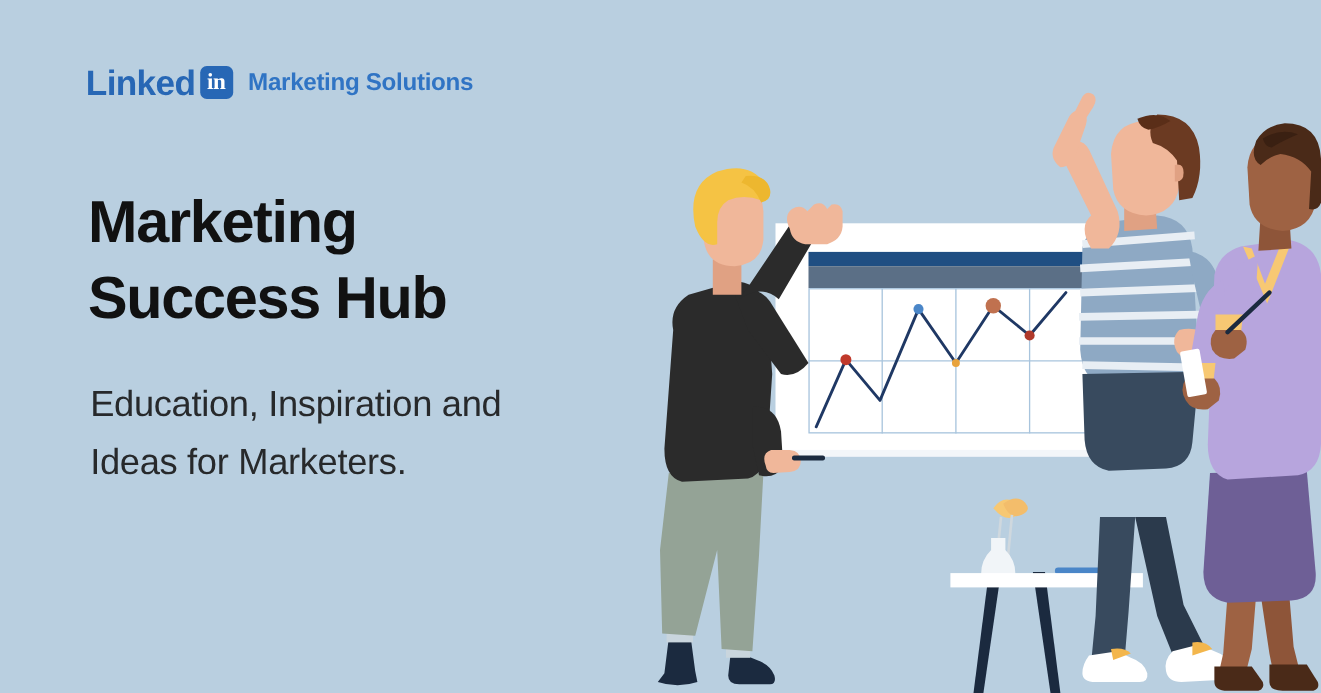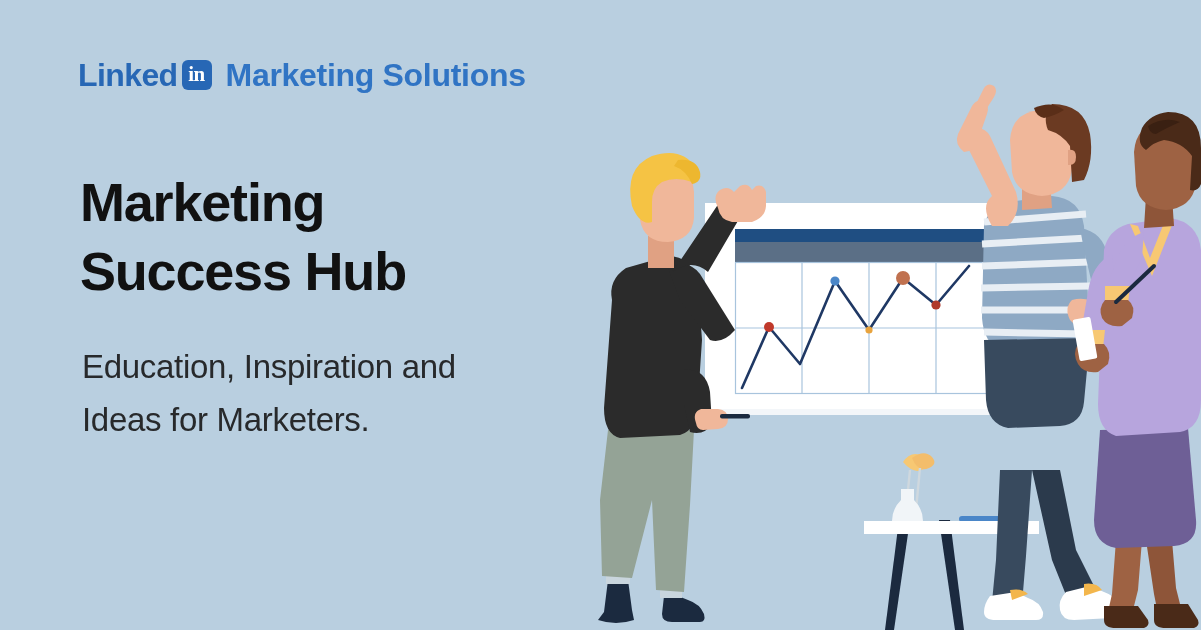--- a/index.html
+++ b/index.html
@@ -50,21 +50,21 @@
     color: #ffffff;
     font-size: 21px;
     font-weight: bold;
     font-family: Liberation Serif, serif;
     letter-spacing: -0.5px;
     padding-bottom: 2px;
     box-sizing: border-box;
   }
   #logo-subbrand {
     margin-left: 14px;
-    font-size: 32px;
+    font-size: 22px;
     font-weight: bold;
     color: #3074c4;
     letter-spacing: -0.3px;
     line-height: 1;
   }
 
   
   #headline {
     position: absolute;
     left: 80px;

